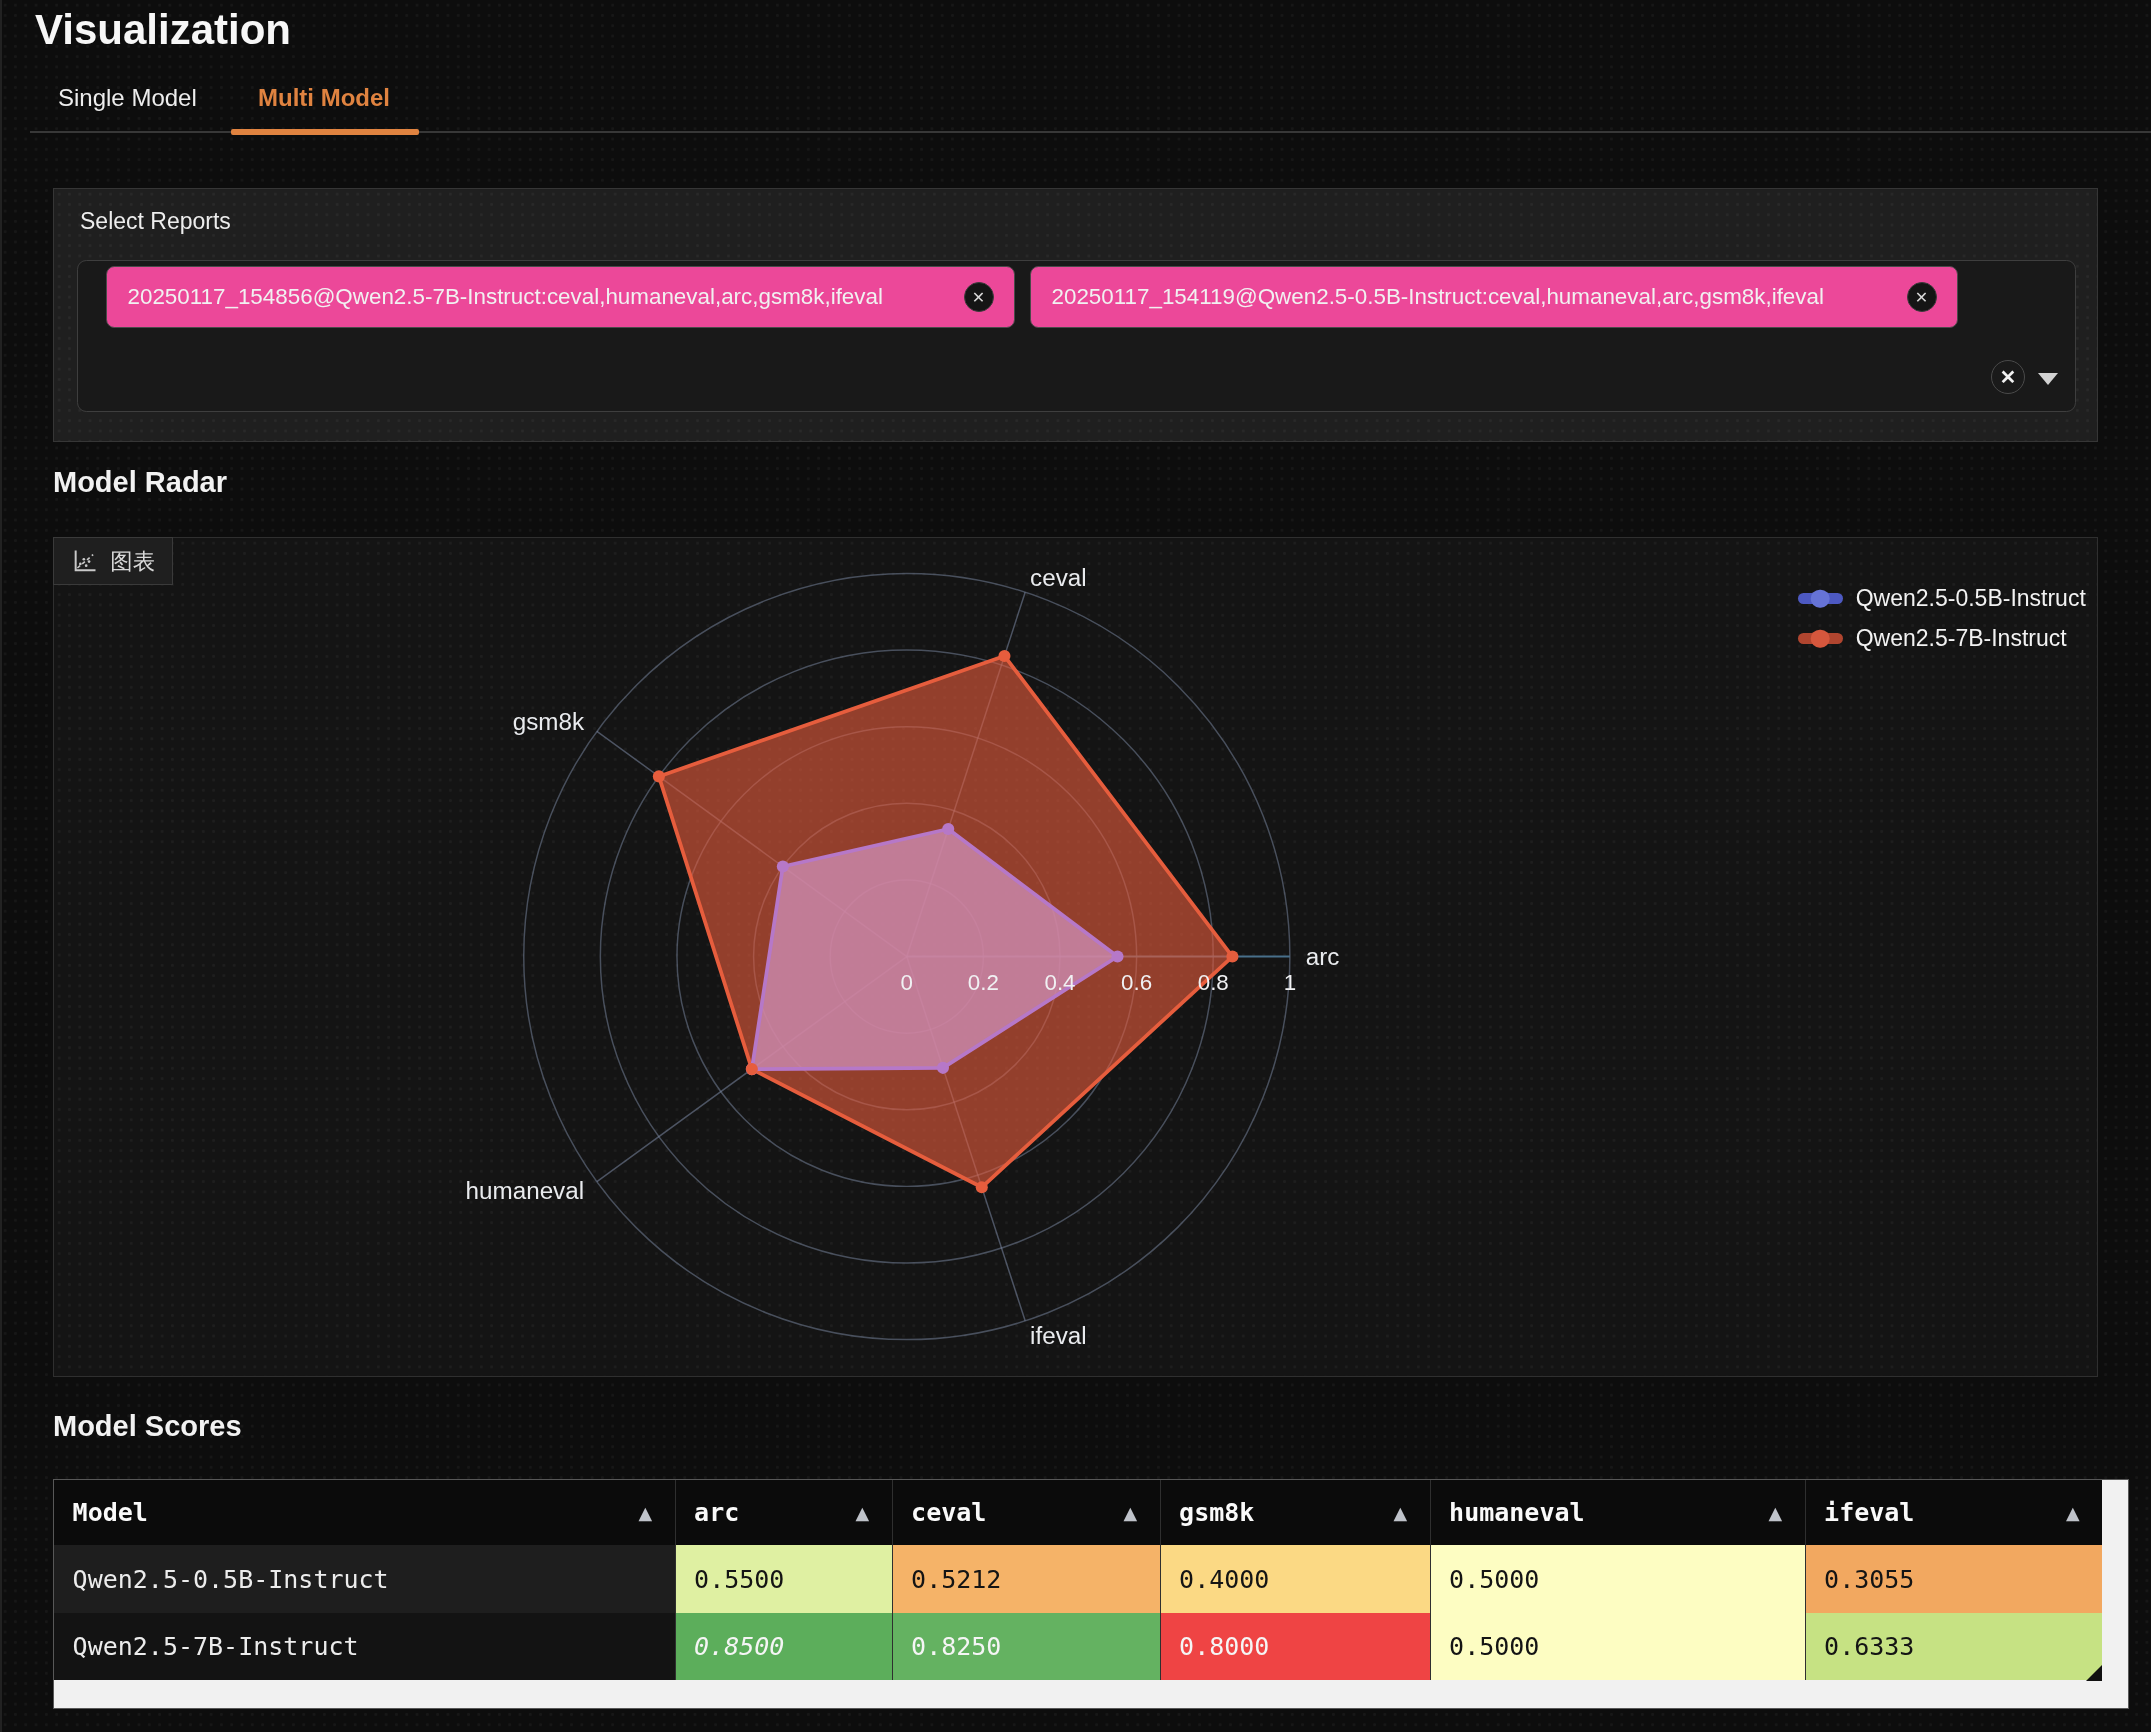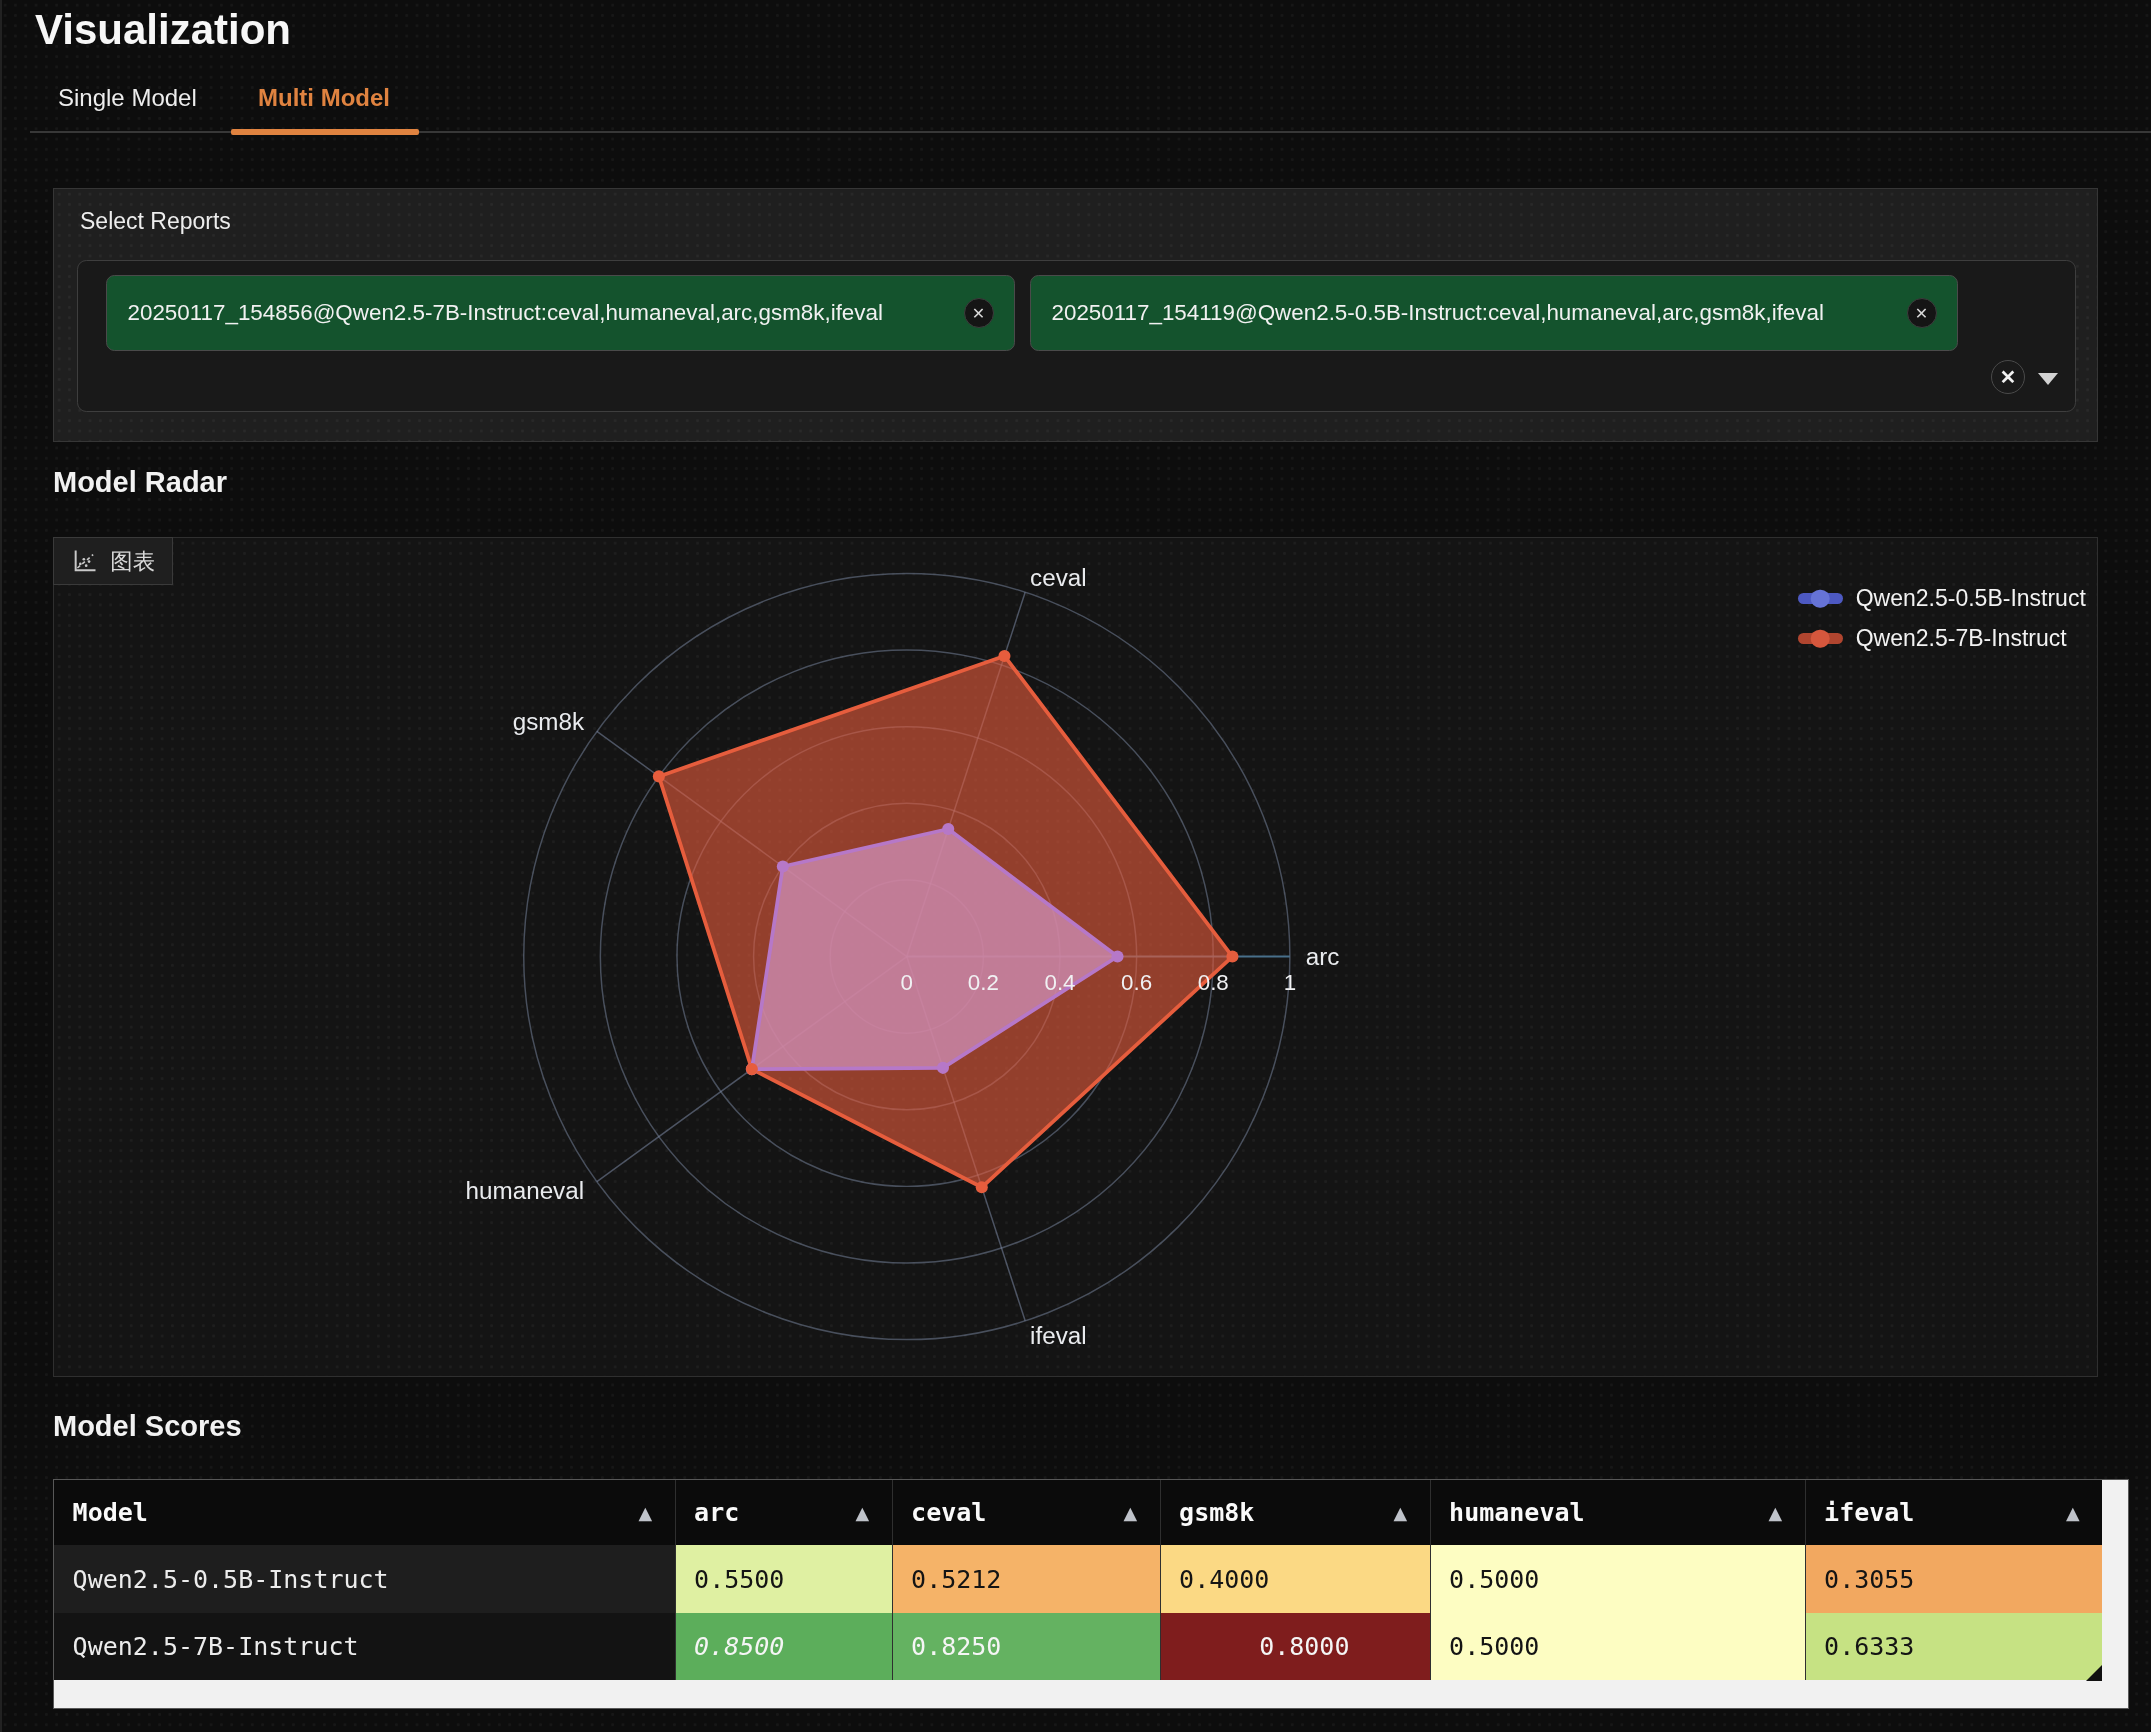--- a/index.html
+++ b/index.html
@@ -21,21 +21,21 @@
   .tab-single { left:58px; color:#ededed; }
   .tab-multi  { left:258px; color:#e08340; font-weight:600; }
   .tabs-underline  { position:absolute; left:30px; top:131px; width:2122px; height:1.9px; background:#383838; }
   .active-underline{ position:absolute; left:231px; top:129px; width:188px; height:5.6px; background:#e08340; border-radius:1.9px; }
 
   .select-panel { position:absolute; left:53px; top:188px; width:2045px; height:254px;
     background-color:#1f1f1f; border:0.9px solid #363636; border-radius:0; }
   .select-panel-label { position:absolute; left:26px; top:18.6px; font-size:23px; color:#ededed; }
   .select-box { position:absolute; left:23px; top:71px; width:1999px; height:152px;
     background-color:#191919; border:0.9px solid #3e3e3e; border-radius:9.3px; }
-  .chip { position:absolute; top:14px; height:76px; background-color:#14532d; border:0.9px solid #4a4a4a;
+  .chip { position:absolute; top:5px; height:62px; background-color:#ec4899; border:0.9px solid #4a4a4a;
     border-radius:8.4px; display:flex; align-items:center; justify-content:space-between;
     padding:0 20.5px; gap:18.6px; }
   .chip-text { font-size:22.4px; color:#f1f1f1; white-space:nowrap; }
   .chip-x { width:30px; height:30px; border-radius:50%; background:#151515; border:0.9px solid #3c3c3c;
     color:#d9d9d9; font-size:16px; display:flex; align-items:center; justify-content:center; flex:none; cursor:pointer; }
   .clear-btn { position:absolute; right:50px; top:99px; width:34px; height:34px; border-radius:50%;
     background:#1a1a1a; border:0.9px solid #4a4a4a; color:#f2f2f2; font-size:19.6px; font-weight:700;
     display:flex; align-items:center; justify-content:center; cursor:pointer; }
   .caret-down { position:absolute; right:17px; top:112px; width:0; height:0;
     border-left:10.3px solid transparent; border-right:10.3px solid transparent; border-top:12px solid #d2d2d2; cursor:pointer; }
@@ -198,21 +198,21 @@
           <td style="background: rgb(223, 240, 162); color: rgb(20, 20, 20);">0.5500</td>
           <td style="background: rgb(245, 179, 104); color: rgb(20, 20, 20);">0.5212</td>
           <td style="background: rgb(251, 217, 132); color: rgb(20, 20, 20);">0.4000</td>
           <td style="background: rgb(253, 253, 194); color: rgb(20, 20, 20);">0.5000</td>
           <td style="background: rgb(242, 168, 96); color: rgb(20, 20, 20);">0.3055</td>
         </tr>
         <tr class="r2">
           <td class="model-cell">Qwen2.5-7B-Instruct</td>
           <td style="background: rgb(92, 174, 91); color: rgb(245, 245, 245); font-style: italic;">0.8500</td>
           <td style="background: rgb(100, 178, 97); color: rgb(245, 245, 245);">0.8250</td>
-          <td style="background: #7f1d1d; color: rgb(245, 245, 245); text-align: center;">0.8000</td>
+          <td style="background: #ef4444; color: rgb(245, 245, 245);">0.8000</td>
           <td style="background: rgb(253, 253, 194); color: rgb(20, 20, 20);">0.5000</td>
           <td style="background: rgb(198, 226, 131); color: rgb(20, 20, 20);">0.6333</td>
         </tr>
       </tbody>
   </table>
   <div class="resize-grip"></div>
 </div>
 
 
 </body></html>

